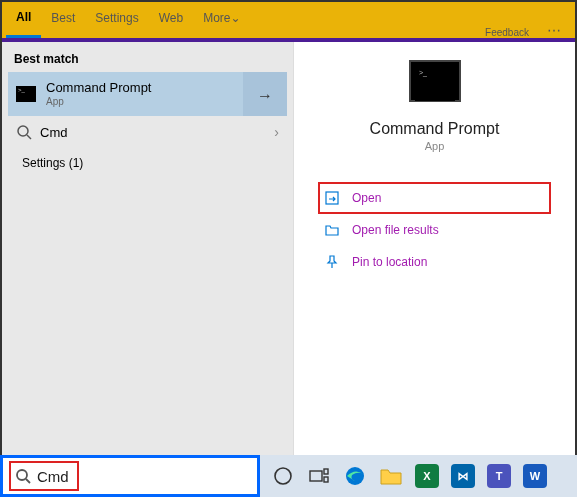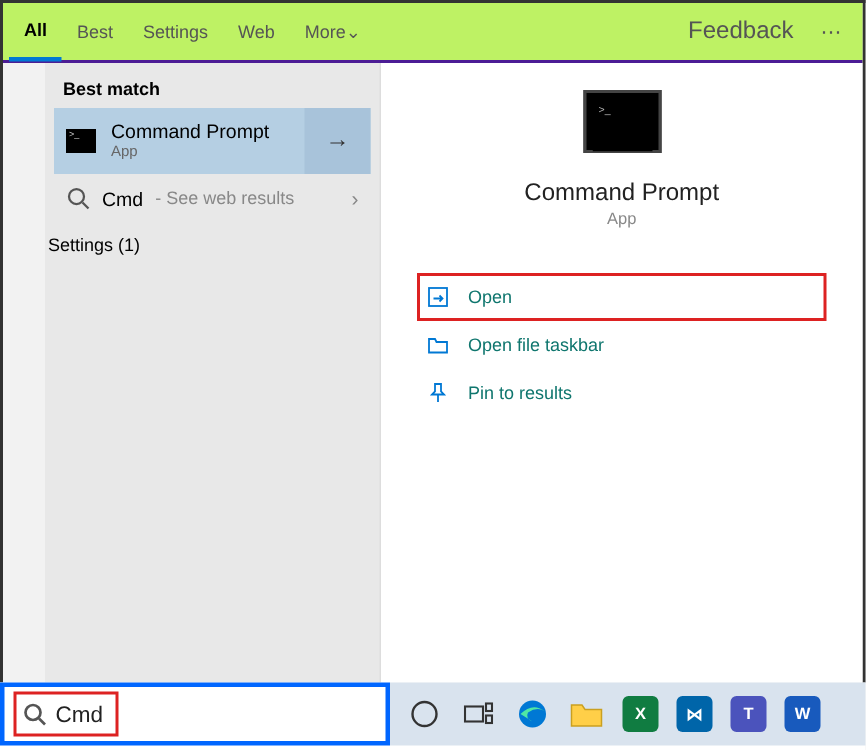--- a/index.html
+++ b/index.html
@@ -1,49 +1,49 @@
 <!DOCTYPE html>
 <html><head>
 <meta charset="utf-8">
 <style>
 * { margin:0; padding:0; box-sizing:border-box; font-family:"Segoe UI",sans-serif; }
 body { width:577px; height:500px; background:#fff; overflow:hidden; position:relative; }
 
 .search-panel { position:absolute; left:0; top:0; width:577px; height:455px; border:2px solid #333; border-bottom:none; background:#f2f2f2; display:flex; flex-direction:column; }
-.tabs { display:flex; align-items:center; height:40px; background:#bef264; padding:0 4px; border-bottom:2px solid #4c1d95; }
+.tabs { display:flex; align-items:flex-end; height:40px; background:#eab308; padding:0 4px; border-bottom:4px solid #4c1d95; }
 .tab { padding:0 10px; height:40px; display:flex; align-items:center; font-size:12px; color:#555; cursor:pointer; }
 .tab.active { border-bottom:3px solid #0078d4; color:#000; font-weight:600; }
 .spacer { flex:1; }
-.feedback { font-size:16px; color:#555; padding:0 8px; }
+.feedback { font-size:10px; color:#555; padding:0 8px; }
 .more-dots { font-size:14px; color:#555; padding:0 10px; cursor:pointer; }
 
 .panel-body { flex:1; display:flex; }
-.left { width:224px; background:#e8e8e8; border-right:1px solid #ddd;margin-left:28px; }
+.left { width:292px; background:#e8e8e8; border-right:1px solid #ddd; }
 .right { flex:1; background:#fff; padding:18px 0 0 0; display:flex; flex-direction:column; align-items:center; }
 
 .section-label { font-size:12px; font-weight:600; padding:10px 12px 6px; color:#000; }
 .best-row { display:flex; align-items:center; background:#b5cfe3; height:44px; margin:0 6px; }
 .best-main { flex:1; display:flex; align-items:center; padding:0 8px; gap:10px; }
 .cmd-icon-sm { width:20px; height:16px; background:#000; position:relative; }
 .cmd-icon-sm::after { content:">_"; color:#ccc; font-size:6px; position:absolute; top:1px; left:2px; }
 .best-text { display:flex; flex-direction:column; line-height:1.15; }
 .best-title { font-size:13px; }
 .best-sub { font-size:10px; color:#586; color:#666; }
 .best-arrow { width:44px; height:44px; background:#a8c3da; display:flex; align-items:center; justify-content:center; color:#333; font-size:16px; }
 
 .web-row { display:flex; align-items:center; padding:8px 14px; gap:8px; font-size:13px; cursor:pointer; }
 .web-row .chev { margin-left:auto; color:#888; font-size:14px; }
 .web-sub { color:#888; font-size:12px; }
-.settings-row { padding:8px 2px; font-size:12px; }
+.settings-row { padding:8px 20px; font-size:12px; }
 
 .preview-icon { width:52px; height:42px; background:#000; display:flex; align-items:flex-start; justify-content:flex-start; color:#aaa; font-size:9px; padding:3px 4px; border:2px solid #444; }
 .preview-title { margin-top:18px; font-size:16px; color:#222; }
 .preview-sub { font-size:11px; color:#888; margin-top:2px; }
 .actions { width:100%; padding:30px 24px 0 24px; }
-.action { display:flex; align-items:center; gap:12px; padding:8px 6px; font-size:12px; color:#0f766e; cursor:pointer; }
+.action { display:flex; align-items:center; gap:12px; padding:8px 6px; font-size:12px; color:#a21caf; cursor:pointer; }
 .action.highlighted { border:2px solid #d22; padding:6px 4px; }
 .act-icon { width:16px; height:16px; color:#0078d4; display:inline-flex; align-items:center; justify-content:center; font-size:13px; }
 
 .searchbar-outer { position:absolute; left:0; top:455px; width:260px; height:42px; border:3px solid #0066ff; background:#fff; display:flex; align-items:center; padding:0 6px; }
 .searchbar-inner { border:2px solid #d22; display:flex; align-items:center; gap:6px; padding:2px 8px 2px 4px; height:30px; }
 .search-glass { width:16px; height:16px; color:#555; }
 .search-text { font-size:15px; color:#222; }
 
 .taskbar { position:absolute; left:260px; top:455px; right:0; height:42px; background:#d9e3ee; display:flex; align-items:center; padding:0 6px; gap:2px; }
 .tb-item { width:34px; height:34px; display:flex; align-items:center; justify-content:center; cursor:pointer; border-radius:2px; }
@@ -84,21 +84,20 @@
       </div>
 
       <div class="web-row">
         <span>
           <svg class="search-glass" viewBox="0 0 16 16">
               <circle cx="7" cy="7" r="5" fill="none" stroke="#555" stroke-width="1.5"></circle>
               <line x1="11" y1="11" x2="15" y2="15" stroke="#555" stroke-width="1.5"></line>
             </svg>
         </span>
         <span>Cmd</span>
-        <span class="web-sub">- See web results</span>
         <span class="chev">›</span>
       </div>
 
       <div class="settings-row">Settings (1)</div>
     </div>
 
     <div class="right">
       <div class="preview-icon">
         <svg width="48" height="36">
             <rect width="48" height="36" fill="#000"></rect>
@@ -117,29 +116,29 @@
               </svg>
           </span>
           <span>Open</span>
         </div>
         <div class="action">
           <span class="act-icon">
             <svg width="14" height="14">
                 <path d="M1 3 L5 3 L6 5 L13 5 L13 12 L1 12 Z" fill="none" stroke="#0078d4" stroke-width="1.2"></path>
               </svg>
           </span>
-          <span>Open file taskbar</span>
+          <span>Open file results</span>
         </div>
         <div class="action">
           <span class="act-icon">
             <svg width="14" height="14">
                 <path d="M5 1 L9 1 L9 6 L11 8 L3 8 L5 6 Z M7 8 L7 13" fill="none" stroke="#0078d4" stroke-width="1.2"></path>
               </svg>
           </span>
-          <span>Pin to results</span>
+          <span>Pin to location</span>
         </div>
       </div>
     </div>
   </div>
 </div>
 
 <div class="searchbar-outer">
   <div class="searchbar-inner">
     <span>
       <svg class="search-glass" viewBox="0 0 16 16">

